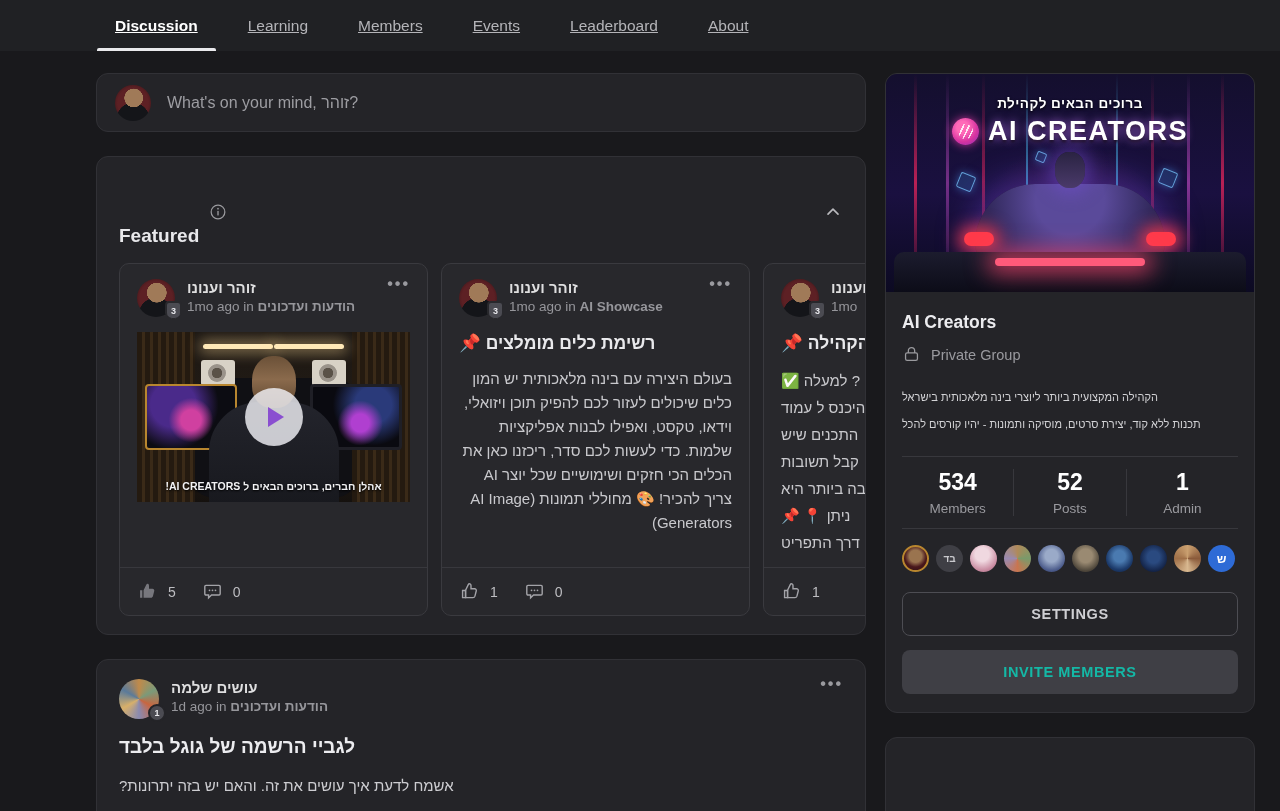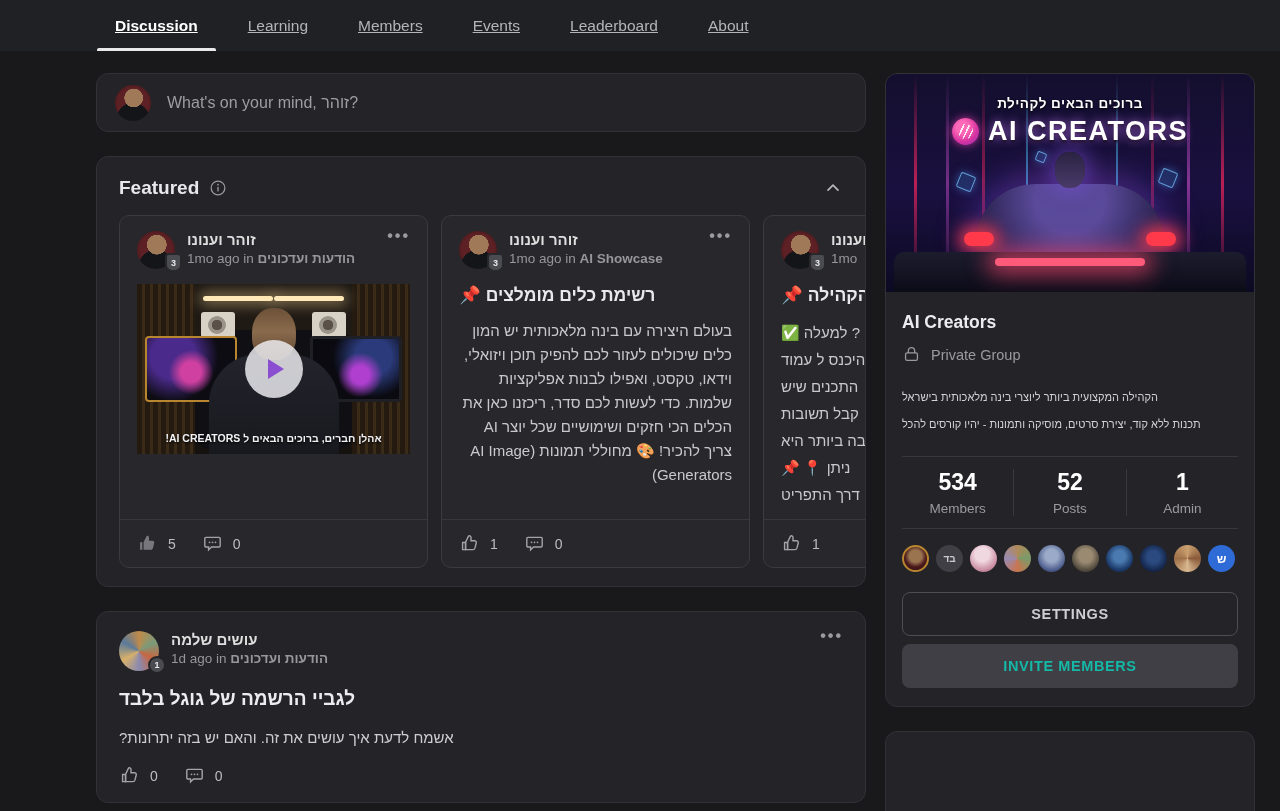--- a/index.html
+++ b/index.html
@@ -26,21 +26,21 @@
   .av-zohar { background:
       radial-gradient(circle at 52% 36%, #a07a58 0 31%, rgba(0,0,0,0) 32%),
       radial-gradient(circle at 50% 95%, #141519 0 42%, rgba(0,0,0,0) 43%),
       radial-gradient(circle at 50% 50%, #5d2024 0 60%, #2b1013 100%); }
   .av-mordechai { background:conic-gradient(#c08a4a,#7a9a7a,#c9653f,#8a8ab0,#d8b06a,#5a7a9a,#c08a4a); }
   .composer-text { font-size:16px; color:#9d9da2; }
 
   
   .featured { margin-top:24px; padding:20px 0 18px 22px; overflow:hidden; }
   .featured-head { display:flex; align-items:center; padding-right:22px; margin-bottom:16px; }
-  .featured-title { font-size:19px; font-weight:700; color:#e8e8eb; }
+  .featured-title { font-size:19px; font-weight:700; color:#e8e8eb;margin-top:48px; }
   .icon-info { margin-left:10px; display:flex; cursor:pointer; }
   .collapse-btn { margin-left:auto; cursor:pointer; display:flex; }
 
   .cards-row { display:flex; gap:13px; }
   .fcard { flex:none; width:309px; height:353px; background:#28282c; border:1px solid #3a3a3f;
     border-radius:10px; display:flex; flex-direction:column; overflow:hidden; }
   .fcard-pad { padding:15px 17px 0 17px; flex:1; overflow:hidden; }
   .fcard-footer { border-top:1px solid #38383d; padding:13px 17px; display:flex; align-items:center; gap:26px; }
 
   .post-head { display:flex; align-items:flex-start; }
@@ -158,21 +158,21 @@
   .m2 { background:#3f3f45; }
   .m3 { background:radial-gradient(circle at 45% 35%, #f0d8e0 0 30%, #c88aa0 70%, #8a5a70); }
   .m4 { background:conic-gradient(#b08a5a,#7a9a6a,#c9754f,#9a8ab0,#b08a5a); }
   .m5 { background:radial-gradient(circle at 50% 40%, #9aaac8 0 30%, #4a5a8a 70%, #2a3050); }
   .m6 { background:radial-gradient(circle at 50% 40%, #9a8a72 0 32%, #50483c 70%, #302a22); }
   .m7 { background:radial-gradient(circle at 50% 42%, #4a7ab0 0 28%, #1c3a6a 65%, #0e1c38); }
   .m8 { background:radial-gradient(circle at 50% 45%, #2a4a80 0 30%, #142448 70%, #0a1228); }
   .m9 { background:conic-gradient(#caa070,#8a5a3a,#d8b890,#a07048,#caa070); }
   .m10 { background:#2e6bd6; color:#fff; font-size:12px; }
 
-  .btn-zone { padding:16px 16px 18px 16px; display:flex; flex-direction:column; gap:8px; }
+  .btn-zone { padding:16px 16px 18px 16px; display:flex; flex-direction:column; gap:14px; }
   .btn { height:44px; border-radius:8px; display:flex; align-items:center; justify-content:center;
     font-size:14.5px; font-weight:700; letter-spacing:.6px; cursor:pointer; }
   .btn-outline { border:1px solid #4d4d53; color:#cfcfd3; background:transparent; }
   .btn-filled { background:#3f3f45; color:#14b8a6; }
 
   .leaderboard-card { margin-top:24px; padding:22px 20px; height:120px; }
 
   svg { display:block; }
 </style>
 </head>

